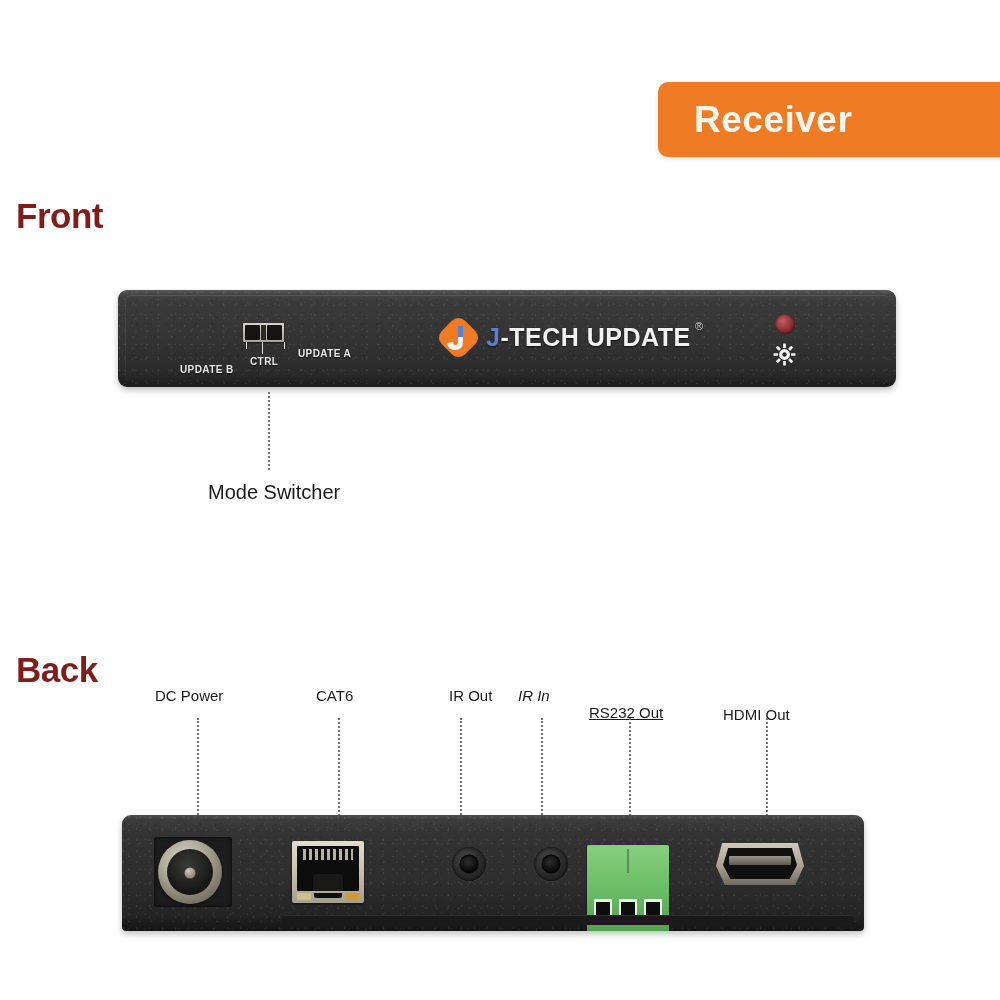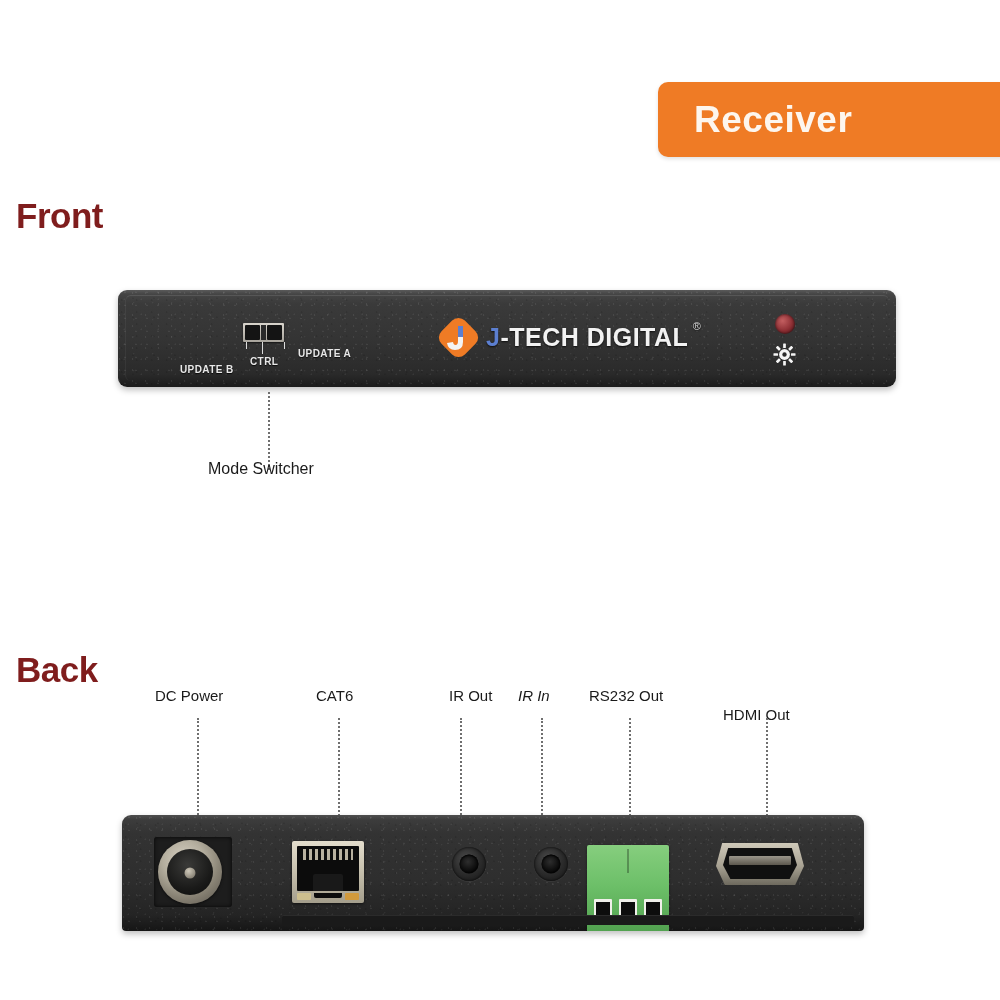--- a/index.html
+++ b/index.html
@@ -413,23 +413,23 @@
   }
 
   
   .callout {
     position: absolute;
     font-size: 15px;
     color: #1a1a1a;
     white-space: nowrap;
   }
   .callout-mode {
-    font-size: 16px;
+    font-size: 20px;
     left: 208px;
-    top: 460px;
+    top: 481px;
   }
 </style>
 </head>
 <body>
 
 <div class="banner">
   <span class="banner-label">Receiver</span>
 </div>
 
 <div class="section-heading heading-front">Front</div>
@@ -454,21 +454,21 @@
 
   <div class="logo">
     <div class="logo-mark">
       <svg viewBox="0 0 41 41" width="41" height="41">
         <rect x="4" y="4" width="33" height="33" rx="9" ry="9" transform="rotate(45 20.5 20.5)" fill="#ef7b25"></rect>
         <path d="M25 9 L25 25 Q25 33 17 33 Q10 33 9 26 L15 25 Q15.5 28 17.5 28 Q20 28 20 24 L20 9 Z" fill="#f4f4f4"></path>
         <path d="M25 9 L25 20 L20 20 L20 9 Z" fill="#5c7fd0"></path>
       </svg>
     </div>
     <div class="logo-wordmark">
-      <span class="logo-j">J</span><span>-TECH DIGITAL</span><span class="logo-reg">®</span>
+      <span class="logo-j">J</span><span>-TECH UPDATE</span><span class="logo-reg">®</span>
     </div>
   </div>
 
   <div class="led"></div>
   <div class="gear-icon">
     <svg viewBox="0 0 24 24" width="25" height="25">
       <g fill="#f5f5f5">
         <circle cx="12" cy="12" r="5.2"></circle>
         <g>
           <rect x="10.7" y="1.4" width="2.6" height="4.4" rx="0.5"></rect>
@@ -488,21 +488,21 @@
 
 <div class="leader" style="left:268px; top:392px; height:78px;"></div>
 <div class="callout callout-mode">Mode Switcher</div>
 
 <div class="section-heading heading-back">Back</div>
 
 <div class="callout" style="left:155px; top:687px;">DC Power</div>
 <div class="callout" style="left:316px; top:687px;">CAT6</div>
 <div class="callout" style="left:437px; top:687px;margin-left:12px;">IR Out</div>
 <div class="callout" style="left:518px; top:687px;font-style:italic;">IR In</div>
-<div class="callout" style="left:589px; top:687px;">RS232 Out</div>
+<div class="callout" style="left:589px; top:704px;text-decoration:underline;">RS232 Out</div>
 <div class="callout" style="left:723px; top:706px;">HDMI Out</div>
 
 <div class="leader" style="left:197px; top:718px; height:108px;"></div>
 <div class="leader" style="left:338px; top:718px; height:130px;"></div>
 <div class="leader" style="left:460px; top:718px; height:137px;"></div>
 <div class="leader" style="left:541px; top:718px; height:137px;"></div>
 <div class="leader" style="left:629px; top:718px; height:130px;"></div>
 <div class="leader" style="left:766px; top:718px; height:114px;"></div>
 
 <div class="back-panel">

